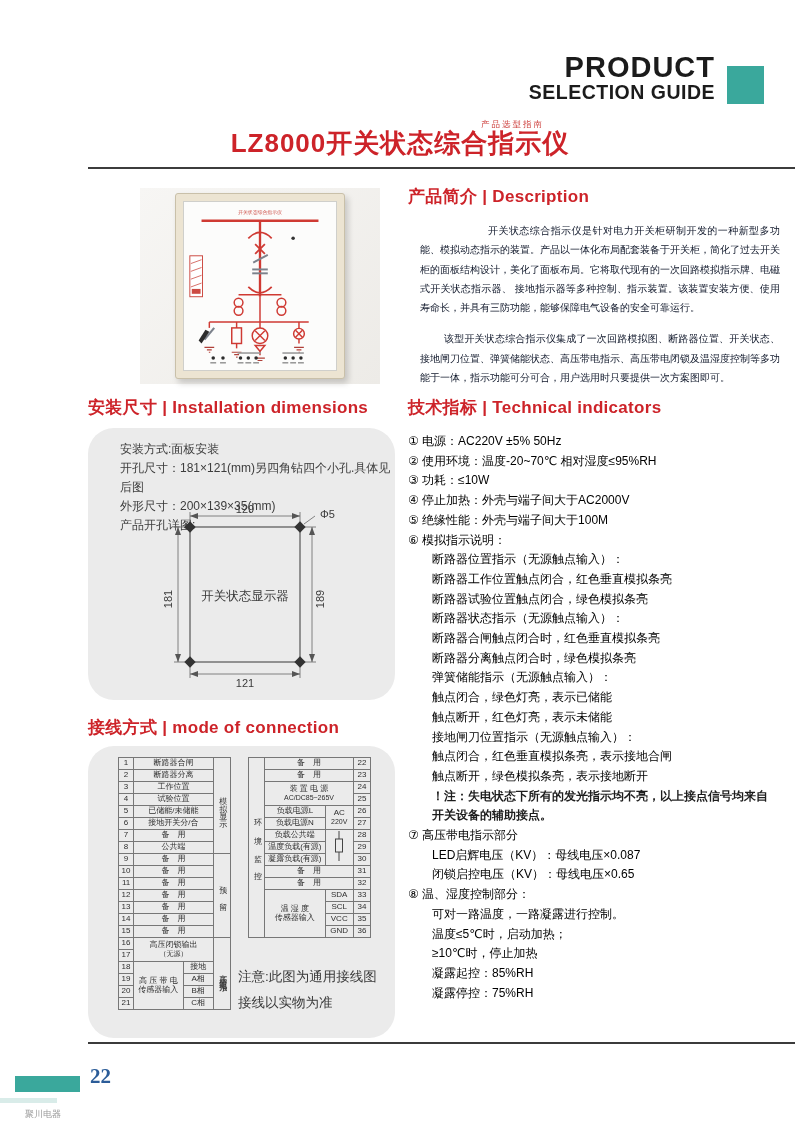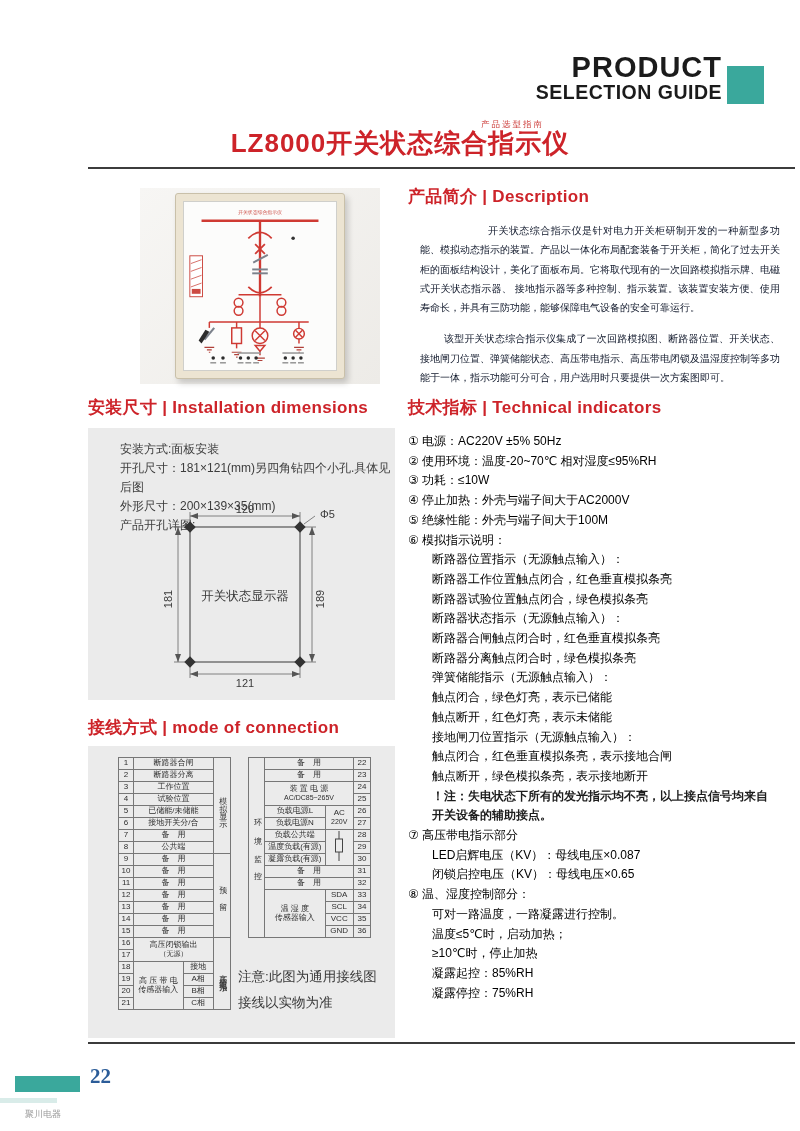--- a/index.html
+++ b/index.html
@@ -1,20 +1,20 @@
 <!DOCTYPE html>
 <html><head>
 <meta charset="utf-8">
 <style>
   html,body{margin:0;padding:0;background:#888;}
   .page{position:relative;width:800px;height:1131px;background:#ffffff;margin:0 auto;
         font-family:"Liberation Sans","DejaVu Sans",sans-serif;overflow:hidden;}
 
   
-  .brand-en{position:absolute;top:52px;left:15px;width:707px;text-align:right;color:#1b1b1b;}
+  .brand-en{position:absolute;top:52px;left:8px;width:707px;text-align:right;color:#1b1b1b;}
   .brand-l1{font-size:29px;font-weight:bold;line-height:30px;letter-spacing:1px;}
   .brand-l2{font-size:19.5px;font-weight:bold;line-height:21px;letter-spacing:0.5px;}
   .brand-sq{position:absolute;left:727px;top:66px;width:37px;height:38px;background:#3aa89c;}
   .brand-zh{position:absolute;left:481px;top:119px;font-size:8.5px;color:#cc3b38;letter-spacing:2px;}
 
   .page-title{position:absolute;top:126px;left:0;width:100%;text-align:center;
               color:#cd2329;font-size:26px;font-weight:bold;letter-spacing:1px;}
   .title-rule{position:absolute;top:167px;left:88px;width:707px;height:2px;background:#3c3c3c;}
 
   
@@ -23,21 +23,21 @@
   
   .photo-wrap{position:absolute;left:140px;top:188px;width:240px;height:196px;
               background:linear-gradient(135deg,#f7f6f4 0%,#edebe7 100%);}
   .device{position:absolute;left:35px;top:5px;width:168px;height:184px;background:#ece4d2;
           border:1px solid #c9c0a9;border-radius:3px;box-shadow:3px 4px 6px rgba(0,0,0,0.18);}
   .panel{position:absolute;left:7px;top:7px;right:7px;bottom:7px;background:#fcfcfb;
          border:1px solid #cfcfcb;}
   .panel svg{width:100%;height:100%;display:block;}
 
   
-  .grey-box{position:absolute;left:88px;width:307px;background:#ebebeb;}
+  .grey-box{position:absolute;left:88px;width:307px;background:#ebebeb;border-radius:26px;}
   .inst-lines{position:absolute;left:32px;top:12px;font-size:12px;line-height:19px;color:#3d3d3d;}
   .dim-svg{position:absolute;left:40px;top:76px;width:235px;height:190px;}
 
   
   .desc{position:absolute;left:408px;top:185px;width:384px;}
   .desc p{margin:12px;font-size:10px;line-height:19.3px;color:#0f172a;text-align:justify;}
   .desc p.p1{margin-top:13px;text-indent:68px;}
   .desc p.p2{text-indent:24px;}
   .tech{position:absolute;left:408px;top:396px;width:388px;}
   .tech-list{margin-top:13px;}

